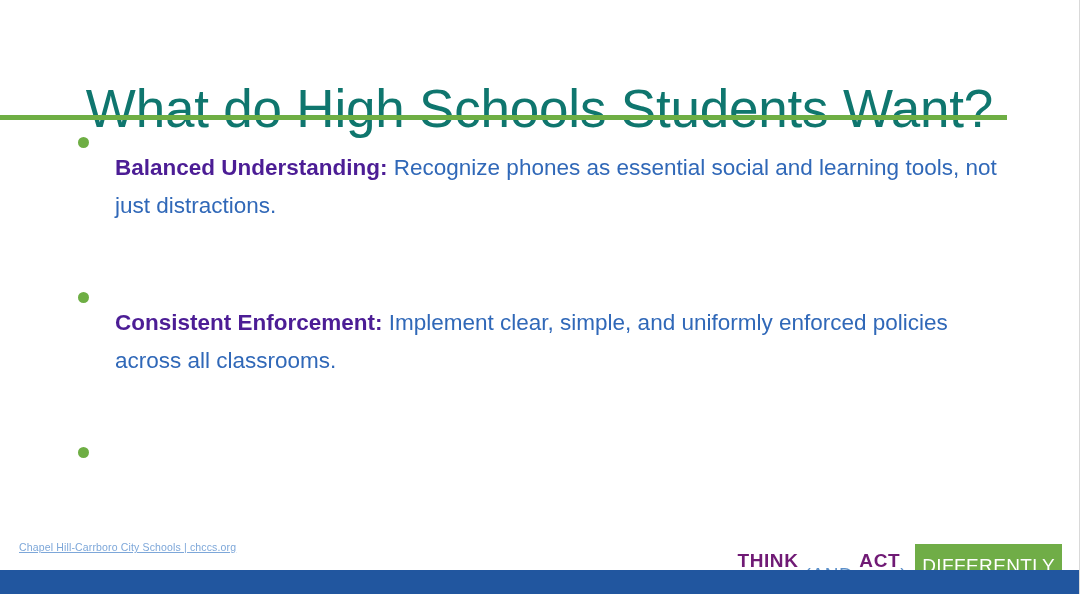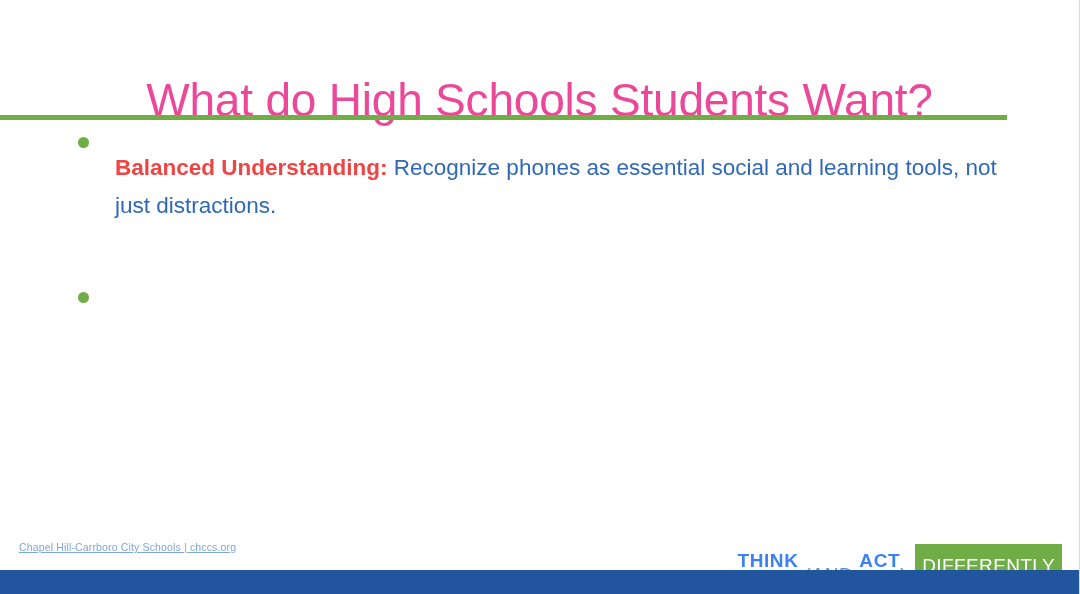--- a/index.html
+++ b/index.html
@@ -19,24 +19,24 @@
     border-right: 1px solid #d9d9d9;
   }
 
   
   #slide-title {
     position: absolute;
     left: 0;
     right: 0;
     top: 44px;
     text-align: center;
-    font-size: 46px;
+    font-size: 53px;
     font-weight: 400;
     letter-spacing: -0.2px;
-    color: #ec4899;
+    color: #0f766e;
     line-height: 1.1;
     white-space: nowrap;
   }
 
   
   #title-rule {
     position: absolute;
     left: 0px;
     top: 115px;
     width: 1007px;
@@ -71,21 +71,21 @@
   .bullet-text {
     flex: 1 1 auto;
     font-size: 22.5px;
     line-height: 38px;
     color: #3068b8;
     font-weight: 400;
   }
 
   .bullet-lead {
     font-weight: bold;
-    color: #ef4444;
+    color: #4c1d95;
     margin-top: 16px;
   }
 
   
   #footer-credit {
     position: absolute;
     left: 19px;
     top: 541px;
     font-size: 10.5px;
     color: #7da7d9;
@@ -100,21 +100,21 @@
     top: 536px;
     display: flex;
     align-items: center;
     white-space: nowrap;
   }
 
   .tag-think,
   .tag-act {
     font-size: 19px;
     font-weight: bold;
-    color: #3b82f6;
+    color: #701a75;
     letter-spacing: 0.6px;
   }
 
   .tag-paren {
     font-size: 19px;
     font-weight: 400;
     color: #5b8fc9;
     letter-spacing: 0.6px;
     margin-top: 28px;
   }
@@ -156,20 +156,26 @@
 
   <div id="bullet-list">
 
     <div class="bullet-row">
       <span class="bullet-marker"></span>
       <p class="bullet-text">
         <span class="bullet-lead">Balanced Understanding:</span><span> Recognize phones as essential social and learning tools, not just distractions.</span>
       </p>
     </div>
 
+    <div class="bullet-row">
+      <span class="bullet-marker"></span>
+      <p class="bullet-text">
+        <span class="bullet-lead">Consistent Enforcement:</span><span> Implement clear, simple, and uniformly enforced policies across all classrooms.</span>
+      </p>
+    </div>
 
     <div class="bullet-row">
       <span class="bullet-marker"></span>
     </div>
 
     <div class="bullet-row">
       
       
     </div>
 

